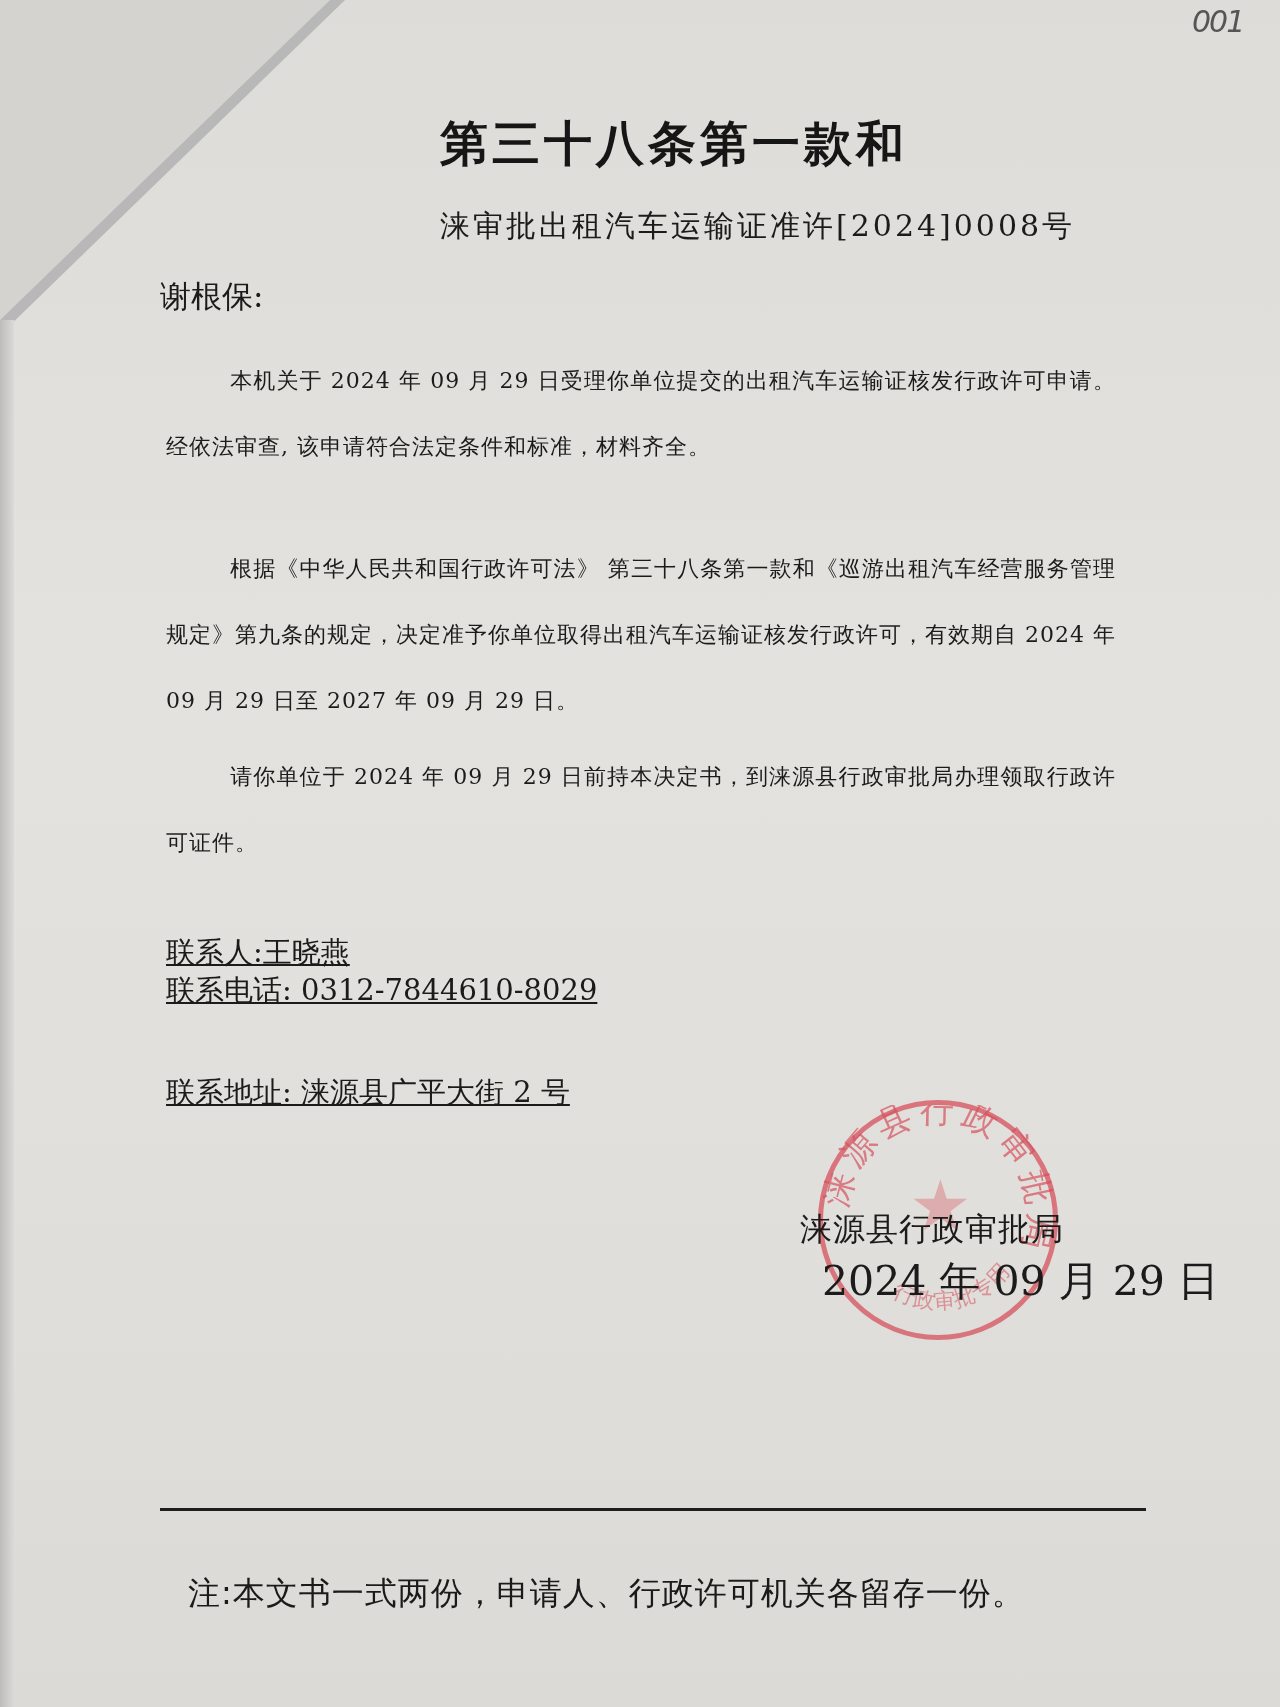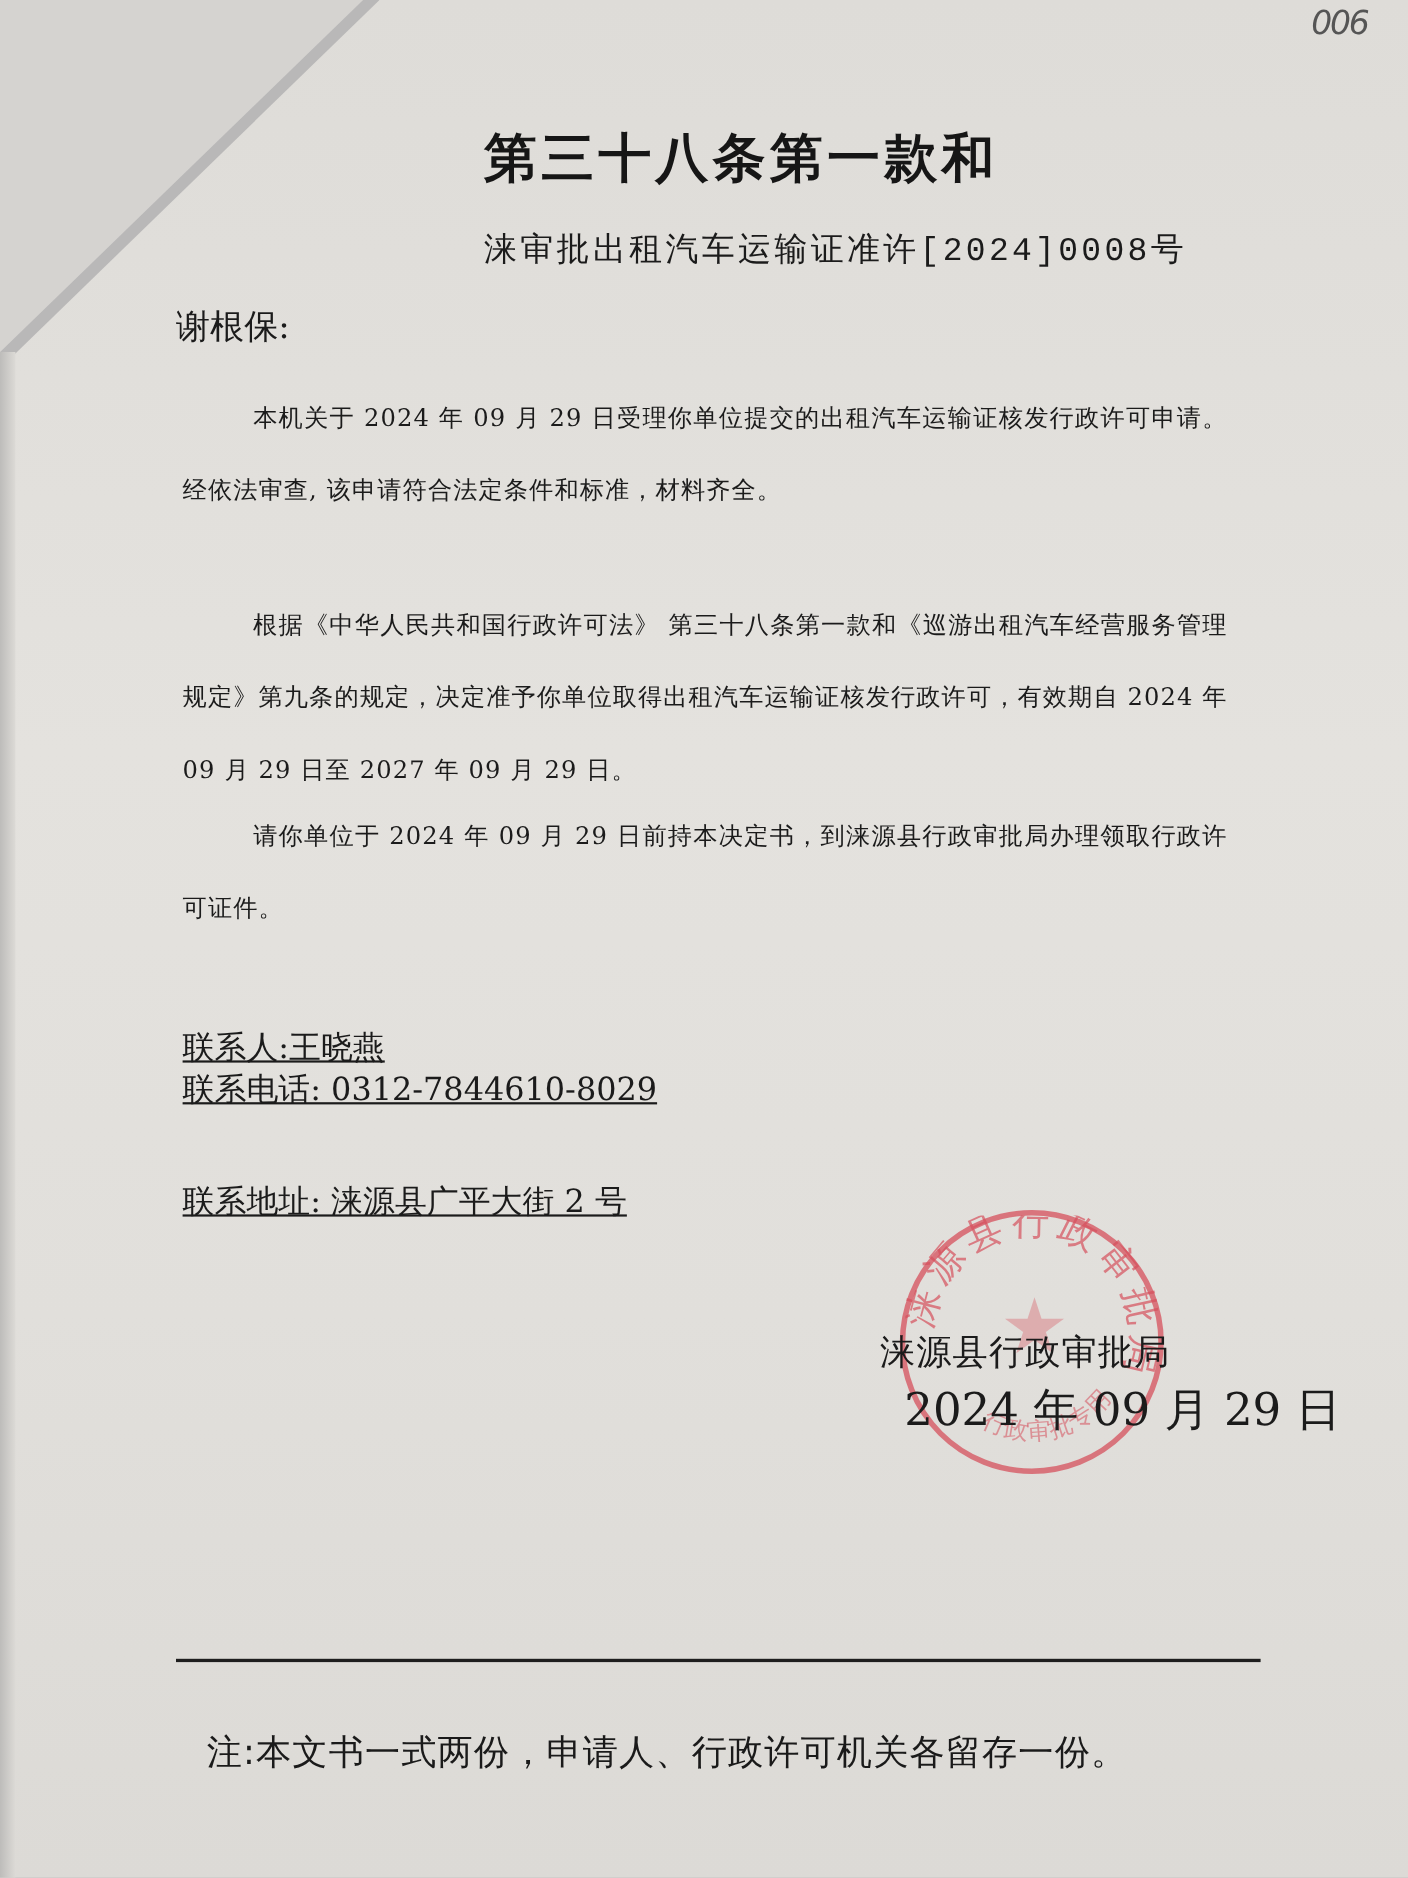--- a/index.html
+++ b/index.html
@@ -30,33 +30,33 @@
   }
   .ref-num {
     position:absolute; left:1192px; top:4px; font-size:30px; color:#555;
     font-family:"DejaVu Sans", sans-serif; font-style:italic; letter-spacing:-2px;
   }
   .title {
     position:absolute; left:440px; top:112px; font-size:48px; font-weight:bold;
     letter-spacing:4px; font-family:"DejaVu Sans", sans-serif; color:#161616;
   }
   .docno {
-    position:absolute; left:440px; top:206px; font-size:30px; letter-spacing:3px;font-family:Liberation Mono, monospace;
+    position:absolute; left:440px; top:206px; font-size:30px; letter-spacing:3px;
   }
   .salutation {
     position:absolute; left:160px; top:276px; font-size:31px;
   }
   .para {
     position:absolute; left:166px; width:950px; font-size:22px; line-height:66px;
     text-align:justify; letter-spacing:1px;
   }
   .para .indent { display:inline-block; width:64px; }
   .p1 { top:348px; }
   .p2 { top:536px; }
-  .p3 { top:728px; }
+  .p3 { top:744px; }
   .contact { position:absolute; left:166px; font-size:29px; line-height:40px;text-decoration:underline; }
   .c1 { top:932px; }
   .c2 { top:970px; }
   .c3 { top:1072px; }
   .seal {
     position:absolute; left:818px; top:1100px; width:240px; height:240px;
     border:5px solid rgba(214,80,92,0.75); border-radius:50%;
     box-sizing:border-box;
   }
   .seal-star {
@@ -77,21 +77,21 @@
   }
 </style>
 </head>
 <body>
 
 <div class="page"></div>
 <div class="under-sheet"></div>
 <div class="fold-shadow"></div>
 <div class="left-edge"></div>
 
-<div class="ref-num">006</div>
+<div class="ref-num">001</div>
 
 <div class="title">第三十八条第一款和</div>
 <div class="docno">涞审批出租汽车运输证准许[2024]0008号</div>
 <div class="salutation">谢根保:</div>
 
 <div class="para p1"><span class="indent"></span><span>本机关于 2024 年 09 月 29 日受理你单位提交的出租汽车运输证核发行政许可申请。经依法审查, 该申请符合法定条件和标准，材料齐全。</span></div>
 <div class="para p2"><span class="indent"></span><span>根据《中华人民共和国行政许可法》 第三十八条第一款和《巡游出租汽车经营服务管理规定》第九条的规定，决定准予你单位取得出租汽车运输证核发行政许可，有效期自 2024 年 09 月 29 日至 2027 年 09 月 29 日。</span></div>
 <div class="para p3"><span class="indent"></span><span>请你单位于 2024 年 09 月 29 日前持本决定书，到涞源县行政审批局办理领取行政许可证件。</span></div>
 
 <div class="contact c1">联系人:王晓燕</div>

